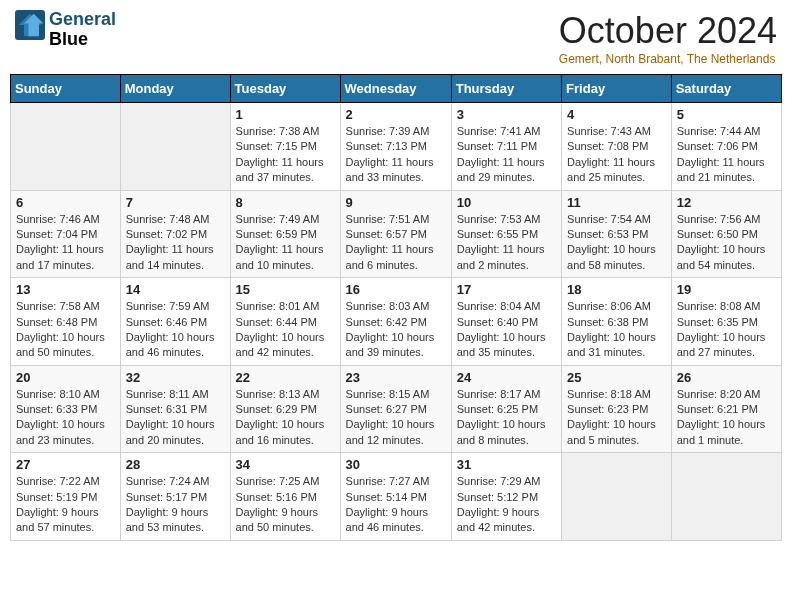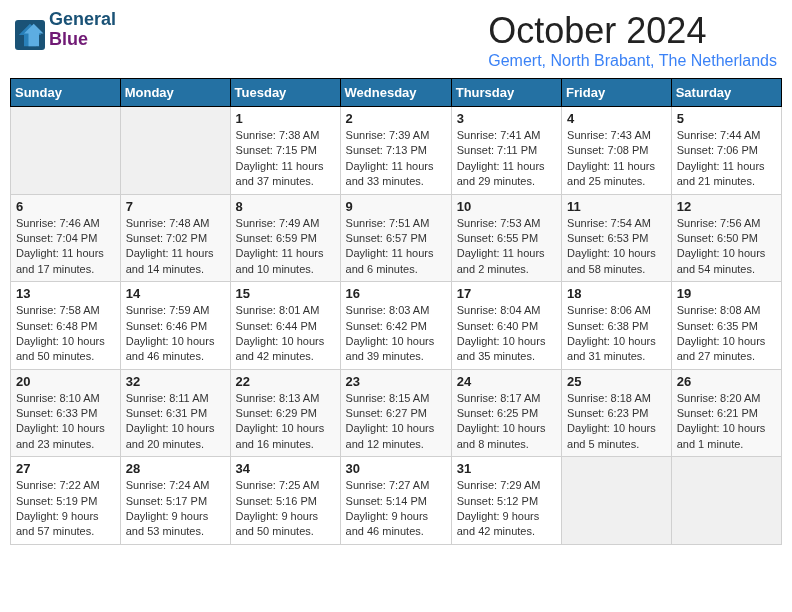--- a/index.html
+++ b/index.html
@@ -12,47 +12,47 @@
     }
     .header {
       display: flex;
       justify-content: space-between;
       align-items: flex-start;
       margin-bottom: 8px;
       padding: 0 5px;
     }
     .logo {
       display: flex;
-      align-items: flex-end;
+      align-items: flex-start;
       gap: 4px;
     }
     .logo-text {
       font-size: 18px;
       font-weight: bold;
       color: #1a5276;
       line-height: 1.1;
     }
     .logo-text span {
-      color: #701a75;
+      color: #000000;
     }
     .logo-icon {
       width: 30px;
       height: 30px;
     }
     .title-area {
       text-align: left;
     }
     .month-title {
       font-size: 36px;
       color: #222;
       font-weight: normal;
     }
     .location {
-      font-size: 16px;
-      color: #3b82f6;
+      font-size: 12px;
+      color: #a16207;
     }
     .calendar {
       width: 100%;
       border-collapse: collapse;
       font-size: 11px;
     }
     .calendar thead tr th {
       background-color: #2471a3;
       color: #fff;
       padding: 6px 4px;

